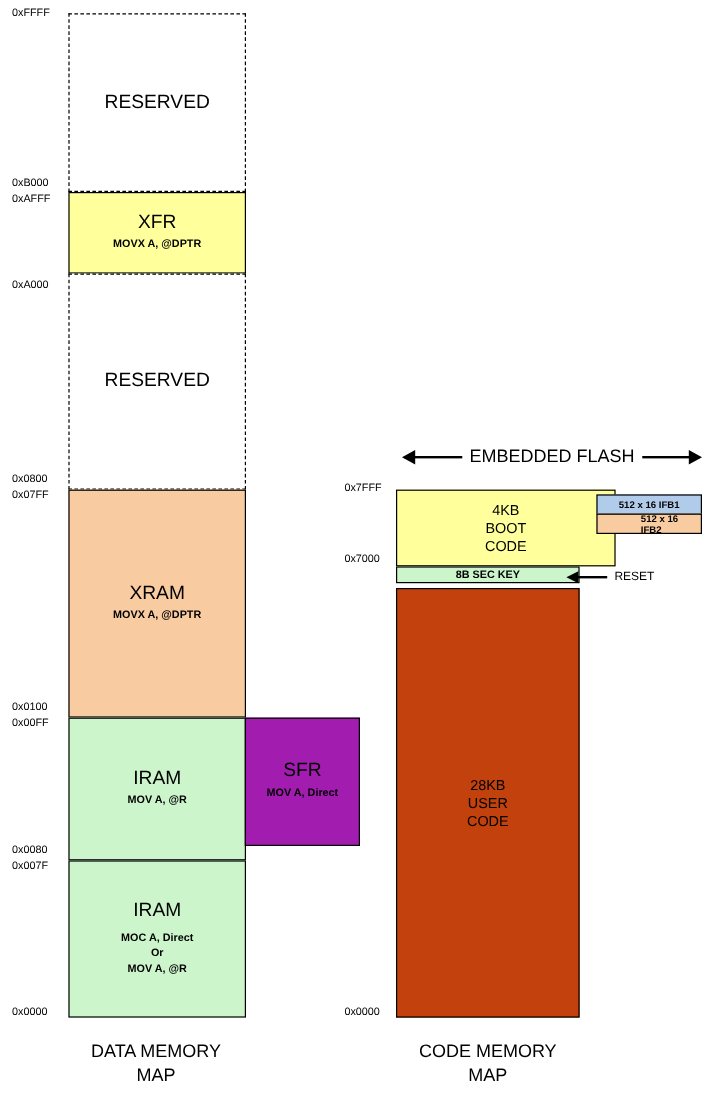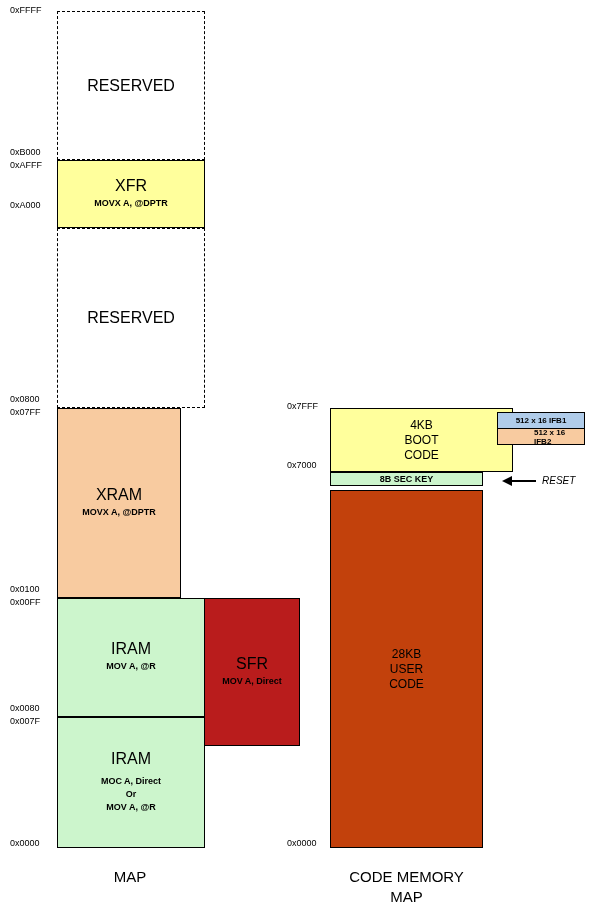--- a/index.html
+++ b/index.html
@@ -47,21 +47,21 @@
   .legend-item + .legend-item { margin-top:-1px;padding-left:36px; }
 </style>
 </head>
 <body>
 
 <div class="canvas">
 
   <div class="addr" style="left:10px;top:5px;">0xFFFF</div>
   <div class="addr" style="left:10px;top:147px;">0xB000</div>
   <div class="addr" style="left:10px;top:160px;">0xAFFF</div>
-  <div class="addr" style="left:10px;top:200px;">0xA000</div>
+  <div class="addr" style="left:10px;top:232px;">0xA000</div>
   <div class="addr" style="left:10px;top:394px;">0x0800</div>
   <div class="addr" style="left:10px;top:407px;">0x07FF</div>
   <div class="addr" style="left:10px;top:584px;">0x0100</div>
   <div class="addr" style="left:10px;top:597px;">0x00FF</div>
   <div class="addr" style="left:10px;top:703px;">0x0080</div>
   <div class="addr" style="left:10px;top:716px;">0x007F</div>
   <div class="addr" style="left:10px;top:838px;">0x0000</div>
 
   <div class="block dashed" style="left:57px;top:11px;width:148px;height:149px;">
     <div class="btitle">RESERVED</div>
@@ -69,47 +69,54 @@
 
   <div class="block" style="left: 57px; top: 160px; width: 148px; height: 68px; background-color: rgb(255, 255, 156);">
     <div class="btitle">XFR</div>
     <div class="bsub">MOVX A, @DPTR</div>
   </div>
 
   <div class="block dashed" style="left:57px;top:228px;width:148px;height:180px;">
     <div class="btitle">RESERVED</div>
   </div>
 
-  <div class="block" style="left: 57px; top: 408px; width: 124px; height: 190px; background-color: rgb(248, 203, 160);">
+  <div class="block" style="left: 57px; top: 408px; width: 148px; height: 190px; background-color: rgb(248, 203, 160);">
     <div class="btitle">XRAM</div>
     <div class="bsub">MOVX A, @DPTR</div>
   </div>
 
   <div class="block" style="left: 57px; top: 598px; width: 148px; height: 119px; background-color: rgb(204, 245, 204);">
     <div class="btitle">IRAM</div>
     <div class="bsub">MOV A, @R</div>
   </div>
 
-  <div class="block" style="left: 204px; top: 598px; width: 96px; height: 148px; background-color: #b91c1c;">
+  <div class="block" style="left: 204px; top: 598px; width: 96px; height: 107px; background-color: #a21caf;">
     <div class="btitle">SFR</div>
     <div class="bsub">MOV A, Direct</div>
   </div>
 
   <div class="block" style="left: 57px; top: 717px; width: 148px; height: 131px; background-color: rgb(204, 245, 204);">
     <div class="btitle">IRAM</div>
     <div class="bgap"></div>
     <div class="bsub tight">MOC A, Direct</div>
     <div class="bsub tight">Or</div>
     <div class="bsub tight">MOV A, @R</div>
   </div>
 
   <div class="footer" style="left:55px;top:867px;width:150px;">
+    <div>DATA MEMORY</div>
     <div>MAP</div>
   </div>
 
+  <div class="arrow-flash" style="left:335px;top:372px;width:250px;">
+    <div class="line"></div>
+    <div class="head-l"></div>
+    <div class="head-r"></div>
+    <div class="txt">EMBEDDED FLASH</div>
+  </div>
 
   <div class="addr" style="left:287px;top:401px;">0x7FFF</div>
   <div class="addr" style="left:287px;top:460px;">0x7000</div>
   <div class="addr" style="left:287px;top:838px;">0x0000</div>
 
   <div class="block" style="left: 330px; top: 408px; width: 183px; height: 64px; background-color: rgb(255, 255, 156);">
     <div class="bigline">4KB</div>
     <div class="bigline">BOOT</div>
     <div class="bigline">CODE</div>
   </div>
@@ -117,21 +124,21 @@
   <div class="block" style="left: 330px; top: 472px; width: 153px; height: 14px; background-color: rgb(204, 245, 204);">
     <div class="bsub tight">8B SEC KEY</div>
   </div>
 
   <div class="block" style="left: 330px; top: 490px; width: 153px; height: 358px; background-color: #c2410c;">
     <div class="bigline">28KB</div>
     <div class="bigline">USER</div>
     <div class="bigline">CODE</div>
   </div>
 
-  <div class="arrow-reset" style="left:502px;top:474px;width:80px;font-style:italic;">
+  <div class="arrow-reset" style="left:472px;top:474px;width:80px;">
     <div class="head"></div>
     <div class="line"></div>
     <div class="txt">RESET</div>
   </div>
 
   <div class="legend" style="left:497px;top:412px;">
     <div class="legend-item" style="background-color: rgb(176, 204, 234);">512 x 16 IFB1</div>
     <div class="legend-item" style="background-color: rgb(248, 203, 160);">512 x 16 IFB2</div>
   </div>
 

